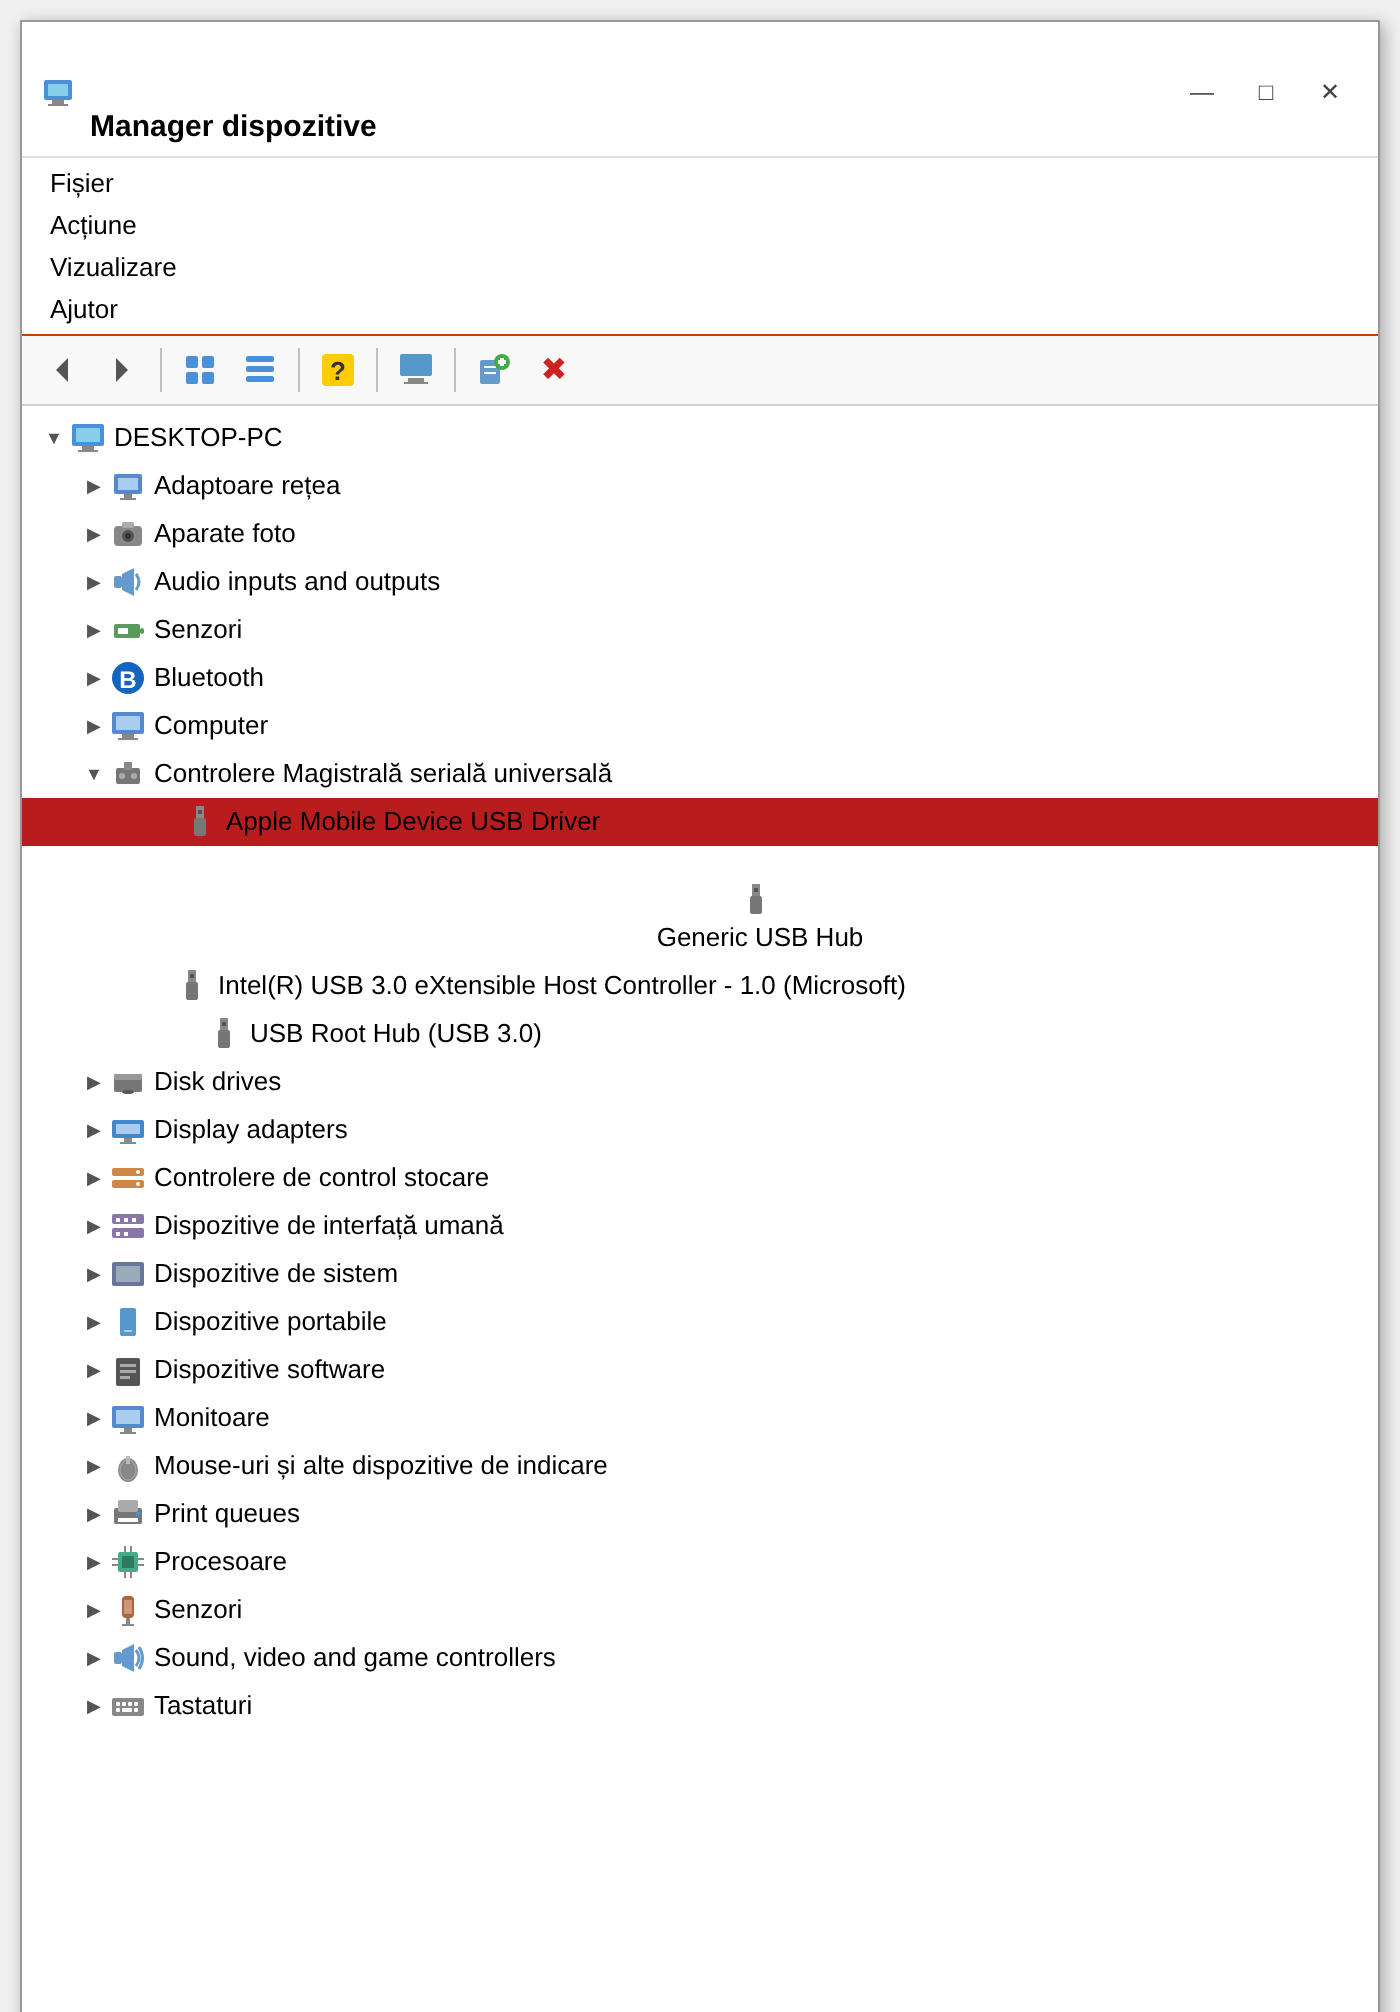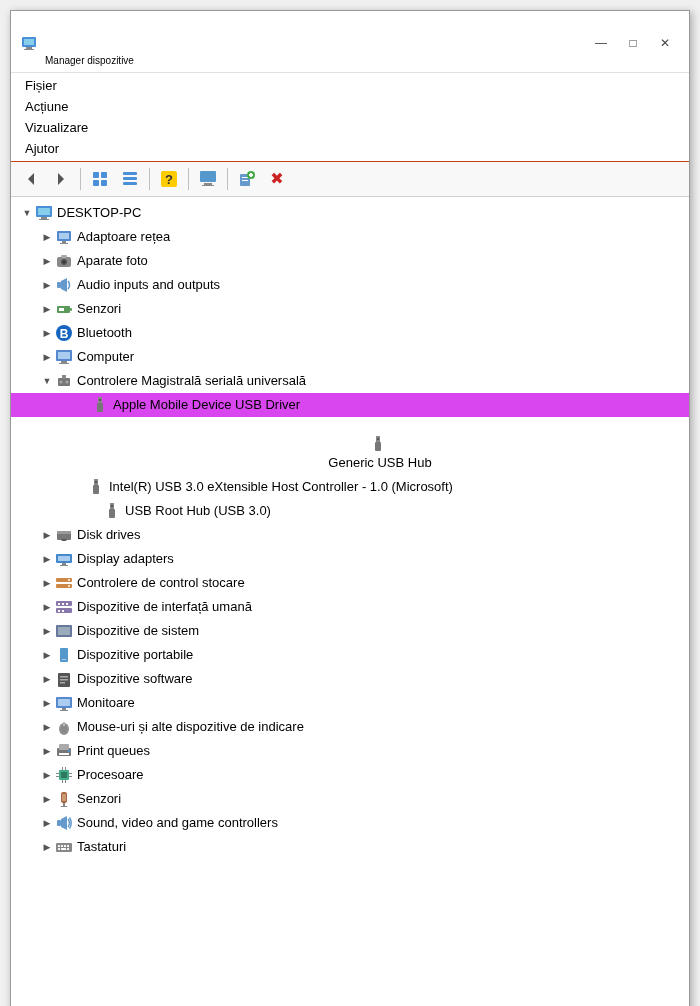--- a/index.html
+++ b/index.html
@@ -25,22 +25,22 @@
       justify-content: space-between;
       padding: 8px 10px 6px 10px;
       border-bottom: 1px solid #e0e0e0;
     }
     .title-bar-left {
       display: flex;
       align-items: center;
       gap: 8px;
     }
     .title-bar-title {
-      font-size: 10px;
-      font-weight: 400;
+      font-size: 15px;
+      font-weight: 700;
       margin-top: 36px;
     }
     .title-bar-icon {
       width: 16px;
       height: 16px;
     }
     .title-bar-controls {
       display: flex;
       gap: 4px;
     }
@@ -325,21 +325,21 @@
         <svg width="18" height="18" viewBox="0 0 18 18">
           <rect x="3" y="6" width="12" height="8" fill="#777" rx="1"></rect>
           <rect x="7" y="3" width="4" height="4" fill="#888"></rect>
           <circle cx="6" cy="10" r="1.5" fill="#aaa"></circle>
           <circle cx="12" cy="10" r="1.5" fill="#aaa"></circle>
         </svg>
       </span>
       <span class="item-label">Controlere Magistrală serială universală</span>
     </div>
 
-    <div class="tree-item" style="padding-left: 64px; background: #d946ef;">
+    <div class="tree-item" style="padding-left: 64px; background: #b91c1c;">
       <span class="expand-toggle" style="visibility:hidden;">▶</span>
       <span class="item-icon">
         <svg width="18" height="18" viewBox="0 0 18 18">
           <rect x="7" y="1" width="4" height="6" fill="#888"></rect>
           <rect x="6" y="7" width="6" height="9" fill="#777" rx="1"></rect>
           <rect x="8" y="3" width="2" height="2" fill="#555"></rect>
         </svg>
       </span>
       <span class="item-label">Apple Mobile Device USB Driver</span>
     </div>

